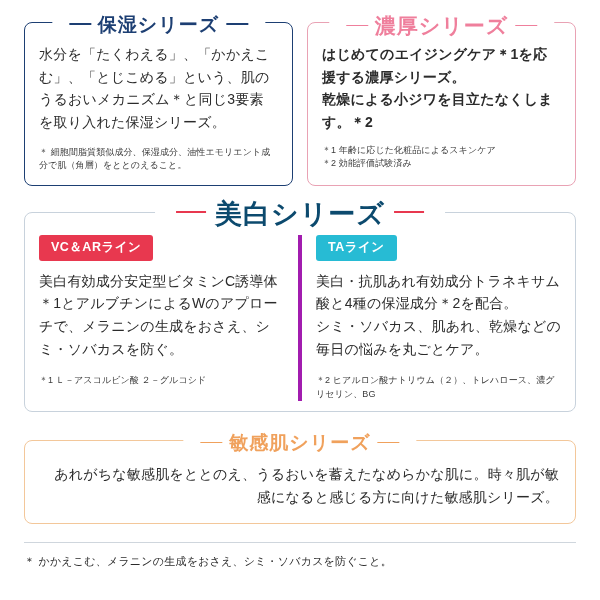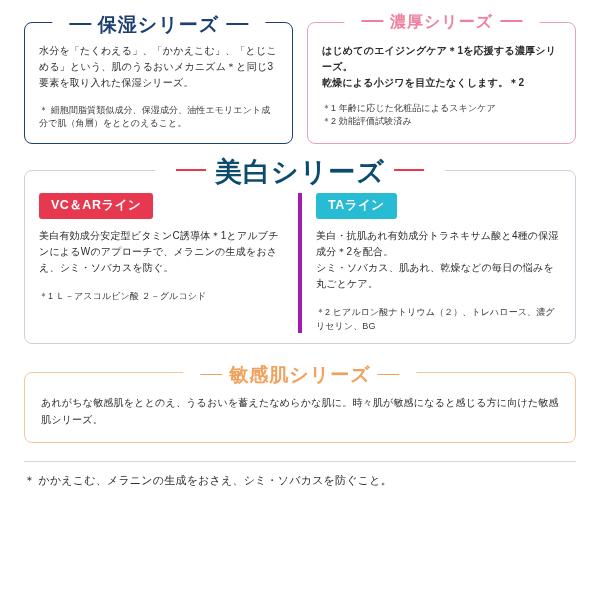--- a/index.html
+++ b/index.html
@@ -35,21 +35,21 @@
     top: -11px;
     left: 50%;
     transform: translateX(-50%);
     background: #ffffff;
     padding: 0 10px;
     white-space: nowrap;
     font-weight: bold;
     letter-spacing: 1px;
   }
   .card-body {
-    font-size: 10px;
+    font-size: 14px;
     line-height: 1.62;
     letter-spacing: 0.2px;
   }
   .note {
     font-size: 9px;
     line-height: 1.5;
     letter-spacing: 0.1px;
     color: #3b3b3b;
   }
 
@@ -68,21 +68,21 @@
     color: #1d3f73;
     font-size: 19px;
   }
   .card-rich {
     width: 272px;
     border: 1px solid #e9a2b4;
     padding: 20px 14px 12px 14px;
   }
   .card-rich .card-title {
     color: #ef7f9c;
-    font-size: 16px;
+    font-size: 21px;
   }
   .title-dash {
     display: inline-block;
     width: 22px;
     height: 1.5px;
     vertical-align: middle;
     margin: 0 7px 4px 7px;
   }
   .dash-navy { background: #1d3f73; }
   .dash-pink { background: #ef7f9c; }
@@ -138,21 +138,21 @@
     padding: 4px 12px 5px 12px;
     border-radius: 3px;
     letter-spacing: 0.5px;
     margin-bottom: 9px;
   }
   .tag-vc { background: #e8384f; }
   .tag-ta { background: #27bbd4; }
   .col .card-body { margin-bottom: 14px; }
 
   
-  .row3 { margin-top: 28px; }
+  .row3 { margin-top: 28px; text-align: right; }
   .card-sens {
     border: 1px solid #f3c79a;
     padding: 22px 16px 14px 16px;
   }
   .card-sens .card-title {
     color: #f0a15c;
     font-size: 19px;
   }
 
   

